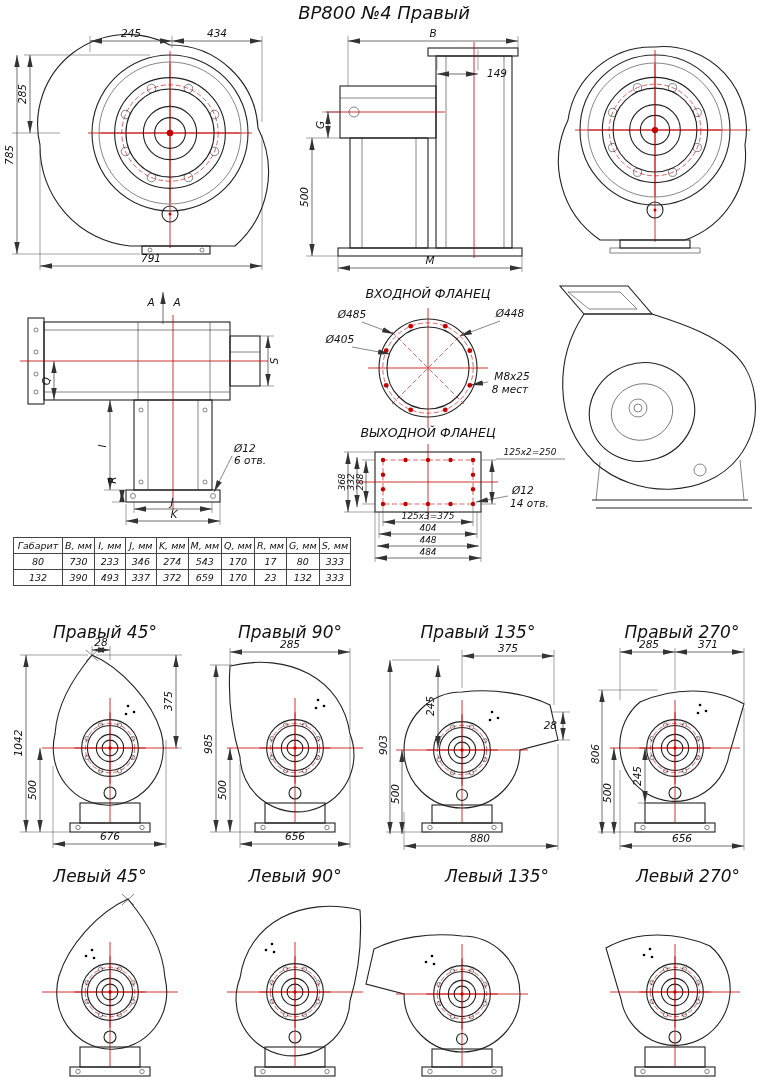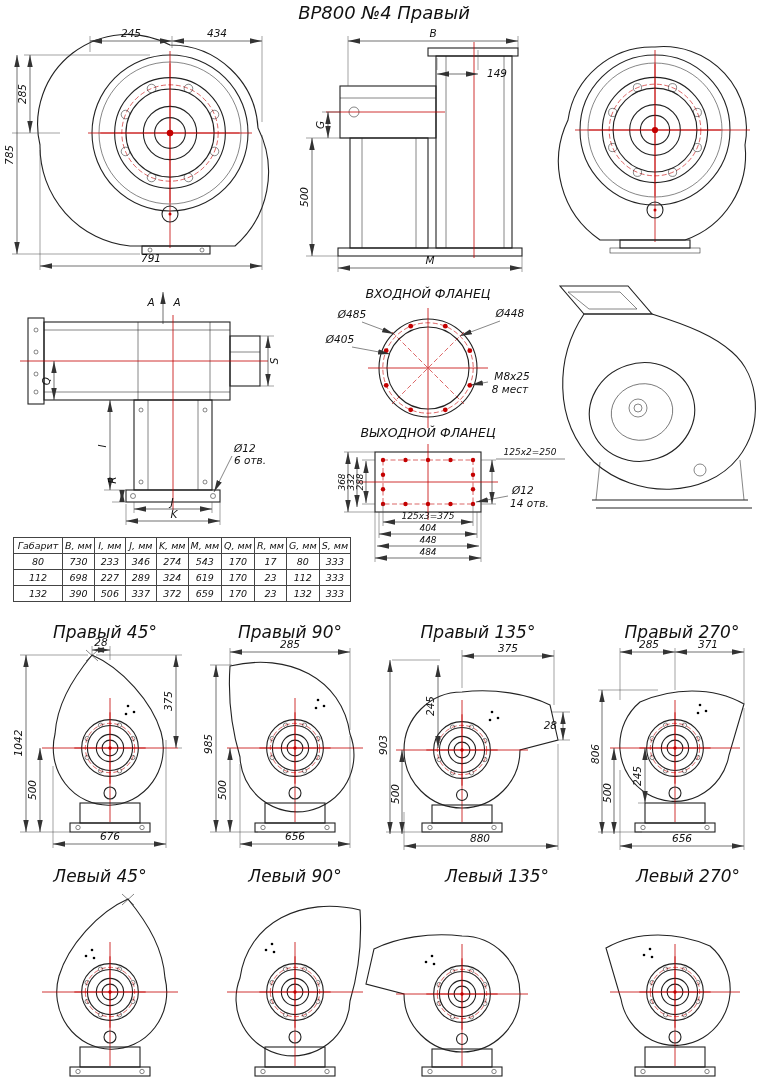--- a/index.html
+++ b/index.html
@@ -522,35 +522,23 @@
       <td>233</td>
       <td>346</td>
       <td>274</td>
       <td>543</td>
       <td>170</td>
       <td>17</td>
       <td>80</td>
       <td>333</td>
     </tr>
     <tr>
-      <td>112</td>
-      <td>698</td>
-      <td>227</td>
-      <td>289</td>
-      <td>324</td>
-      <td>619</td>
-      <td>170</td>
-      <td>23</td>
-      <td>112</td>
-      <td>333</td>
-    </tr>
-    <tr>
       <td>132</td>
       <td>390</td>
-      <td>506</td>
+      <td>493</td>
       <td>337</td>
       <td>372</td>
       <td>659</td>
       <td>170</td>
       <td>23</td>
       <td>132</td>
       <td>333</td>
     </tr>
   </tbody>
 </table>

